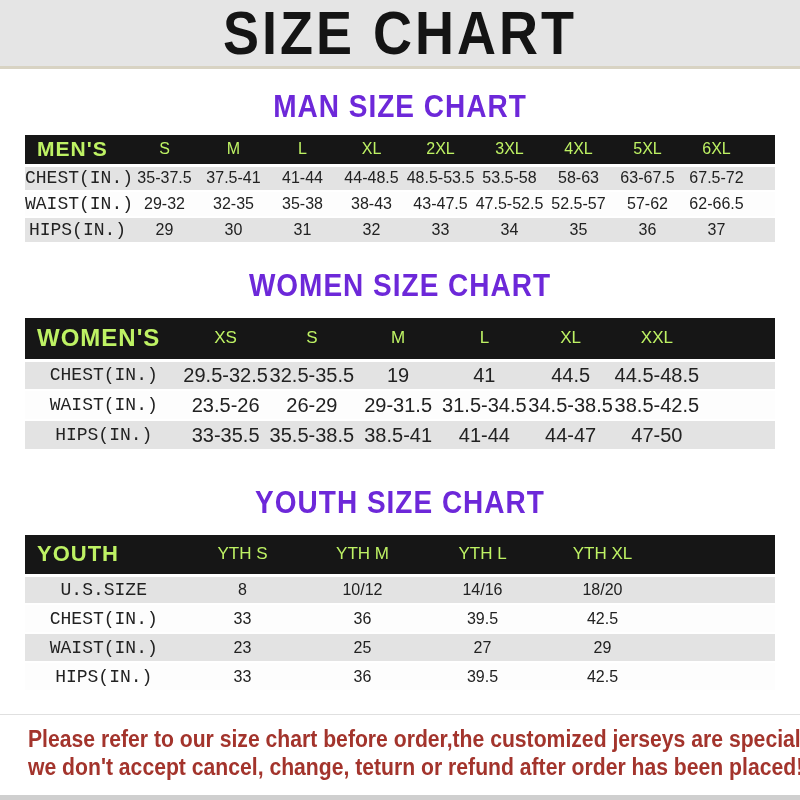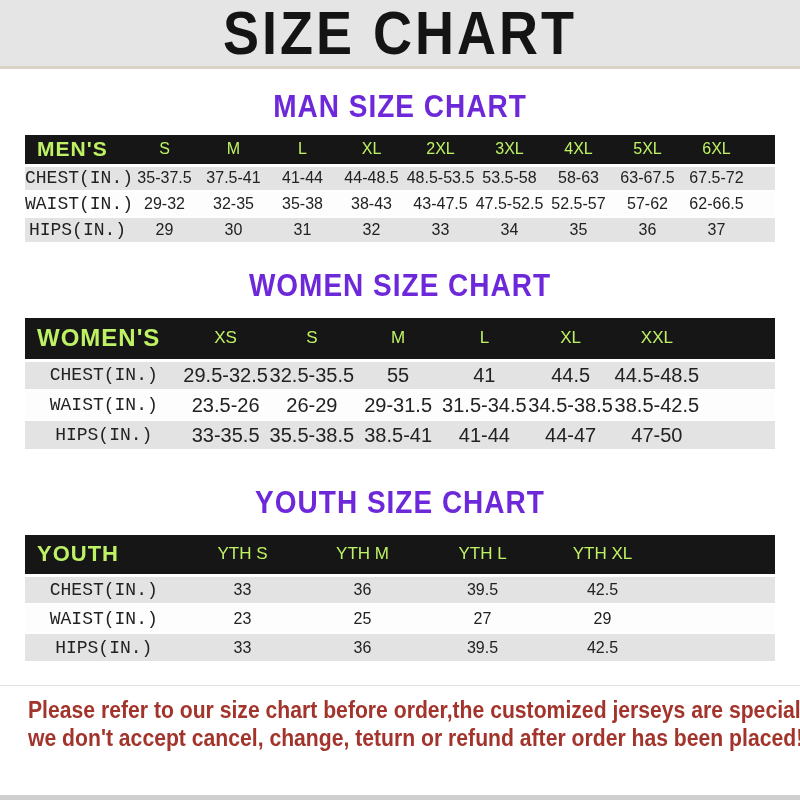--- a/index.html
+++ b/index.html
@@ -188,21 +188,21 @@
         <th>XL</th>
         <th>XXL</th>
         <th></th>
       </tr>
     </thead>
     <tbody>
       <tr>
         <td class="row-label">CHEST(IN.)</td>
         <td>29.5-32.5</td>
         <td>32.5-35.5</td>
-        <td>55</td>
+        <td>19</td>
         <td>41</td>
         <td>44.5</td>
         <td>44.5-48.5</td>
         <td></td>
       </tr>
       <tr>
         <td class="row-label">WAIST(IN.)</td>
         <td>23.5-26</td>
         <td>26-29</td>
         <td>29-31.5</td>
@@ -241,20 +241,28 @@
         <th class="label-cell">YOUTH</th>
         <th>YTH S</th>
         <th>YTH M</th>
         <th>YTH L</th>
         <th>YTH XL</th>
         <th></th>
       </tr>
     </thead>
     <tbody>
       <tr>
+        <td class="row-label">U.S.SIZE</td>
+        <td>8</td>
+        <td>10/12</td>
+        <td>14/16</td>
+        <td>18/20</td>
+        <td></td>
+      </tr>
+      <tr>
         <td class="row-label">CHEST(IN.)</td>
         <td>33</td>
         <td>36</td>
         <td>39.5</td>
         <td>42.5</td>
         <td></td>
       </tr>
       <tr>
         <td class="row-label">WAIST(IN.)</td>
         <td>23</td>

